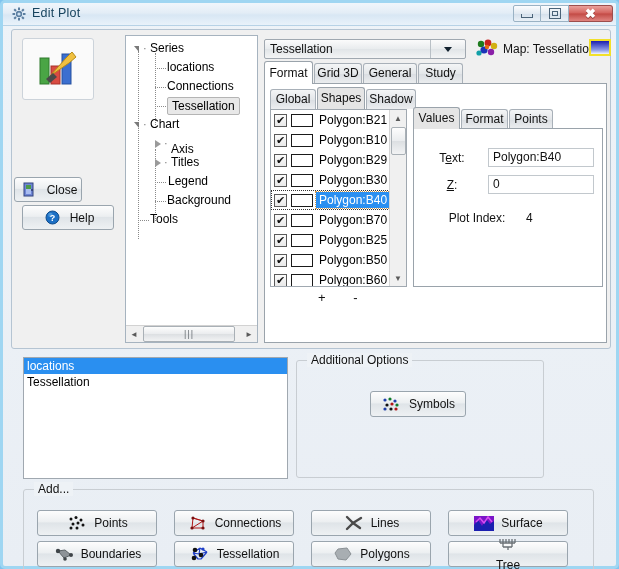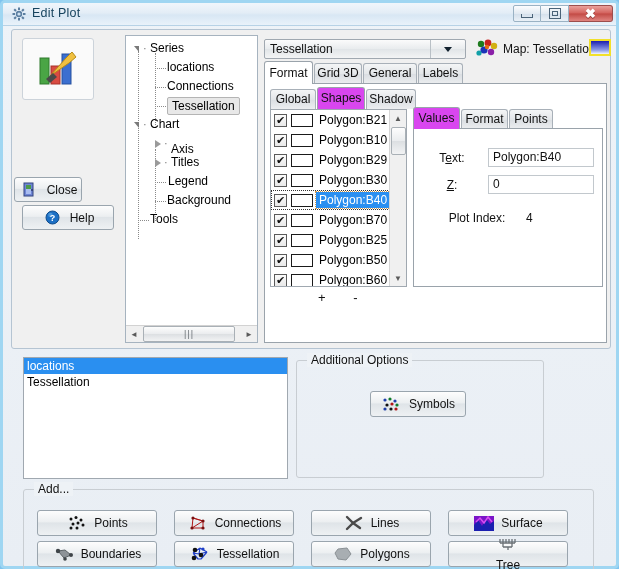--- a/index.html
+++ b/index.html
@@ -142,21 +142,21 @@
     position:absolute;left:0;top:48px;width:343px;height:260px;
     box-sizing:border-box;border:1px solid #9aa3ab;background:#fff;
   }
   .tabrow2{position:absolute;left:5px;top:5px;height:20px;}
   .tab2{
     position:absolute;top:0;height:20px;box-sizing:border-box;
     border:1px solid #a8b0b8;border-bottom:none;border-radius:3px 3px 0 0;
     background:linear-gradient(#f4f5f6,#e3e6e9 50%,#dadee2 51%,#eceef0);
     font-size:12px;line-height:18px;text-align:center;color:#111;
   }
-  .tab2.active{background:#d946ef;border-color:#9aa3ab;z-index:3;height:22px;top:-2px;line-height:21px;}
+  .tab2.active{background:#e5e5e5;border-color:#9aa3ab;z-index:3;height:22px;top:-2px;line-height:21px;}
 
   
   .shapelist{
     position:absolute;left:5px;top:25px;width:137px;height:178px;
     box-sizing:border-box;border:1px solid #a0a8b0;background:#fff;overflow:hidden;
   }
   .shaperow{position:relative;height:20px;display:flex;align-items:center;padding-left:3px;}
   .chk{
     width:13px;height:13px;box-sizing:border-box;flex:none;
     border:1px solid #5a5a5a;background:linear-gradient(#fbfbfb,#e8e8e8);
@@ -393,21 +393,21 @@
             <circle cx="11" cy="8" r="2.2" fill="#e86a12"></circle>
           </svg>
         </span>
         <span class="maplabel">Map: Tessellation</span>
         <span class="swatchbox"></span>
 
         <div class="tabrow">
           <div class="tab active" style="left:0;width:49px;">Format</div>
           <div class="tab" style="left:50px;width:48px;">Grid 3D</div>
           <div class="tab" style="left:99px;width:54px;">General</div>
-          <div class="tab" style="left:154px;width:45px;">Labels</div>
+          <div class="tab" style="left:154px;width:45px;">Study</div>
         </div>
 
         <div class="tabcontent">
 
           <div class="tabrow2">
             <div class="tab2" style="left:0;width:46px;">Global</div>
             <div class="tab2 active" style="left:47px;width:48px;">Shapes</div>
             <div class="tab2" style="left:96px;width:50px;">Shadow</div>
           </div>
 

